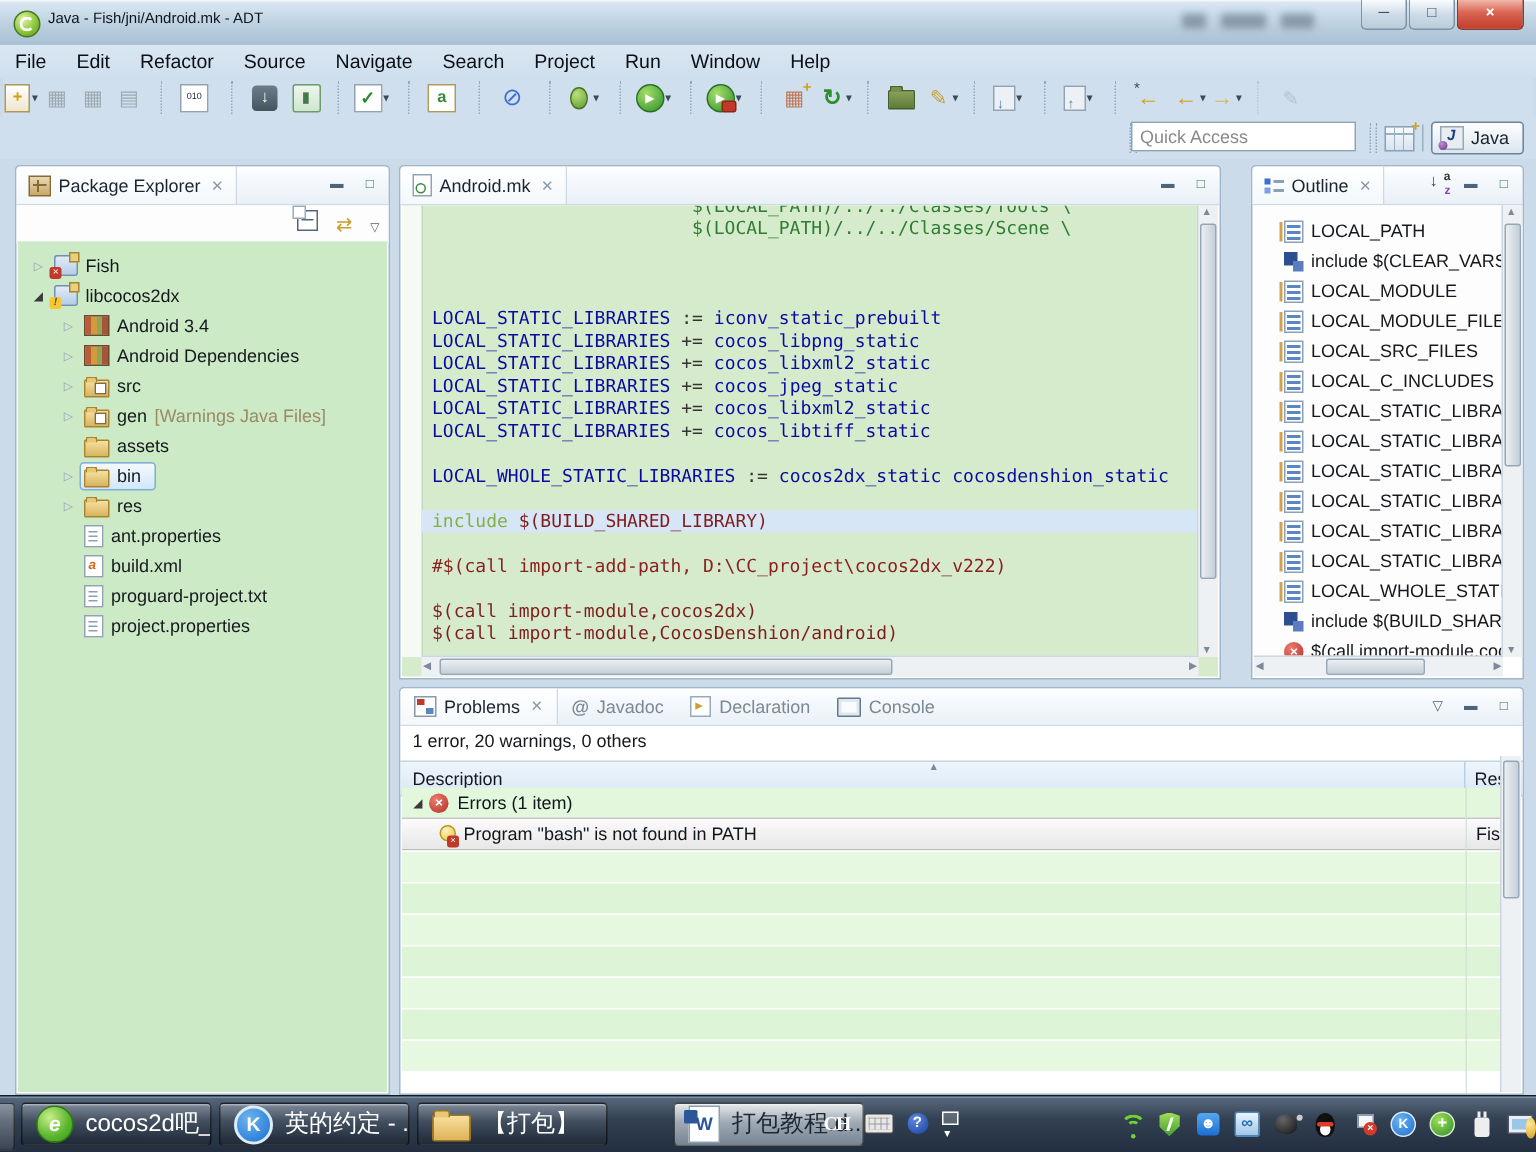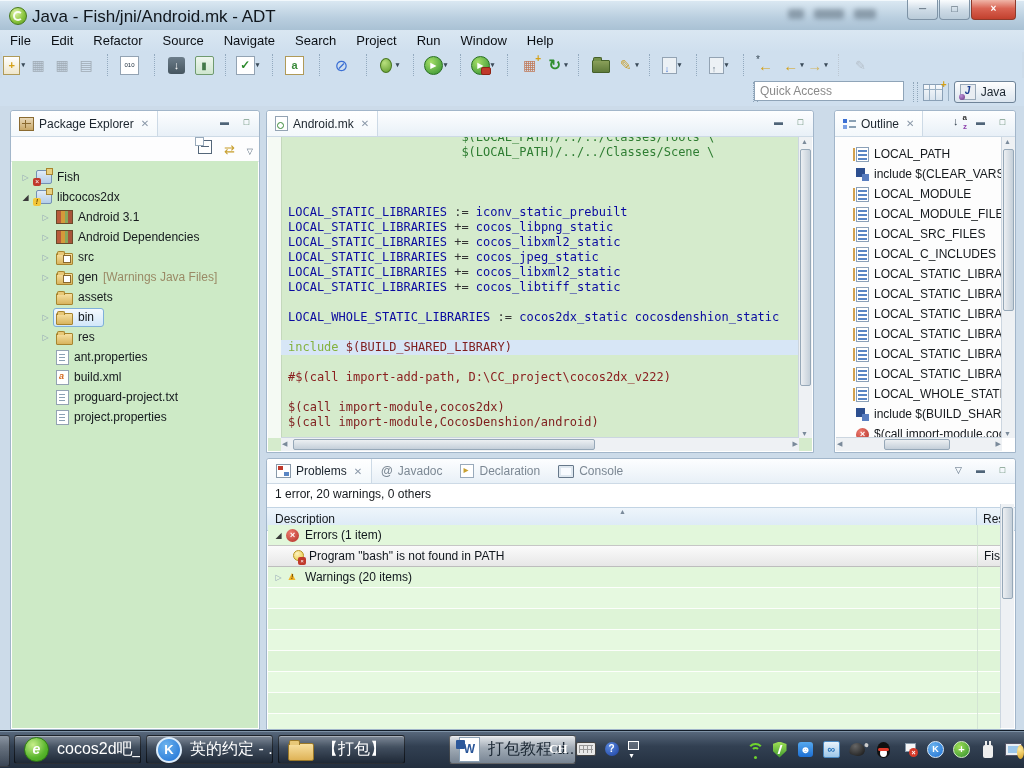--- a/index.html
+++ b/index.html
@@ -7,21 +7,21 @@
     font-family:"Liberation Sans",sans-serif;background:#ccdbe9;}
 
   
   .titlebar{position:absolute;left:0;top:0;width:1024px;height:30px;
     background:linear-gradient(#dce9f3,#b9cedf 60%,#a9c1d4);
     border-bottom:1px solid #8ba3b8;box-shadow:inset 0 1px 0 #f2f8fc;}
   .adt-icon{position:absolute;left:9px;top:7px;width:16px;height:16px;border-radius:50%;
     background:radial-gradient(circle at 35% 30%,#dff2a8,#8cc63f 55%,#57981c);border:1px solid #46791a;}
   .adt-icon::before{content:"";position:absolute;inset:3px;border:2px solid rgba(255,255,255,.9);
     border-right-color:transparent;border-radius:50%;}
-  .title-text{position:absolute;left:32px;top:7px;font-size:17px;color:#10161c;}
+  .title-text{position:absolute;left:32px;top:7px;font-size:10px;color:#10161c;}
   .blurmarks{position:absolute;left:788px;top:9px;display:flex;gap:10px;filter:blur(2.5px);opacity:.55;}
   .blurmarks i{display:block;height:10px;background:#5c6d7c;border-radius:2px;}
   .blurmarks i:nth-child(1){width:16px}.blurmarks i:nth-child(2){width:30px}.blurmarks i:nth-child(3){width:22px}
   .winbtns{position:absolute;right:8px;top:0;display:flex;}
   .winbtn{width:29px;height:19px;border:1px solid #7e93a6;border-top:none;border-radius:0 0 4px 4px;
     background:linear-gradient(#fafcfe,#cfdce7 50%,#b9cbd9);color:#3c4d5c;font-size:10px;
     text-align:center;line-height:17px;margin-left:1px;}
   .winbtn.close{width:43px;background:linear-gradient(#f0b6a8,#d96352 45%,#c2402e);color:#fff;
     border-color:#8e3a2b;font-weight:bold;}
 
@@ -532,21 +532,21 @@
               <i class="tic ic-prj-warn"></i>
               <span class="tlb">libcocos2dx</span>
               <span class="tsx"></span>
             </span>
           </div>
 
           <div class="trow lv1">
             <span class="arr ar-c"></span>
             <span class="tgrp">
               <i class="tic ic-lib"></i>
-              <span class="tlb">Android 3.1</span>
+              <span class="tlb">Android 3.4</span>
               <span class="tsx"></span>
             </span>
           </div>
 
           <div class="trow lv1">
             <span class="arr ar-c"></span>
             <span class="tgrp">
               <i class="tic ic-lib"></i>
               <span class="tlb">Android Dependencies</span>
               <span class="tsx"></span>
@@ -801,25 +801,20 @@
       <div class="prows">
         <div class="prow">
           <span class="garr exp"></span>
           <i class="pic pi-err"></i>
           <span>Errors (1 item)</span>
         </div>
         <div class="prow sel child">
           <i class="pic pi-bulb"></i>
           <span>Program "bash" is not found in PATH</span>
           <span class="res-cell">Fish</span>
-        </div>
-        <div class="prow">
-          <span class="garr col"></span>
-          <i class="pic pi-warn"></i>
-          <span>Warnings (20 items)</span>
         </div>
         <div>
             <div class="prow e1"></div>
             <div class="prow e2"></div>
             <div class="prow e1"></div>
             <div class="prow e2"></div>
             <div class="prow e1"></div>
             <div class="prow e2"></div>
             <div class="prow e1"></div>
           </div>

